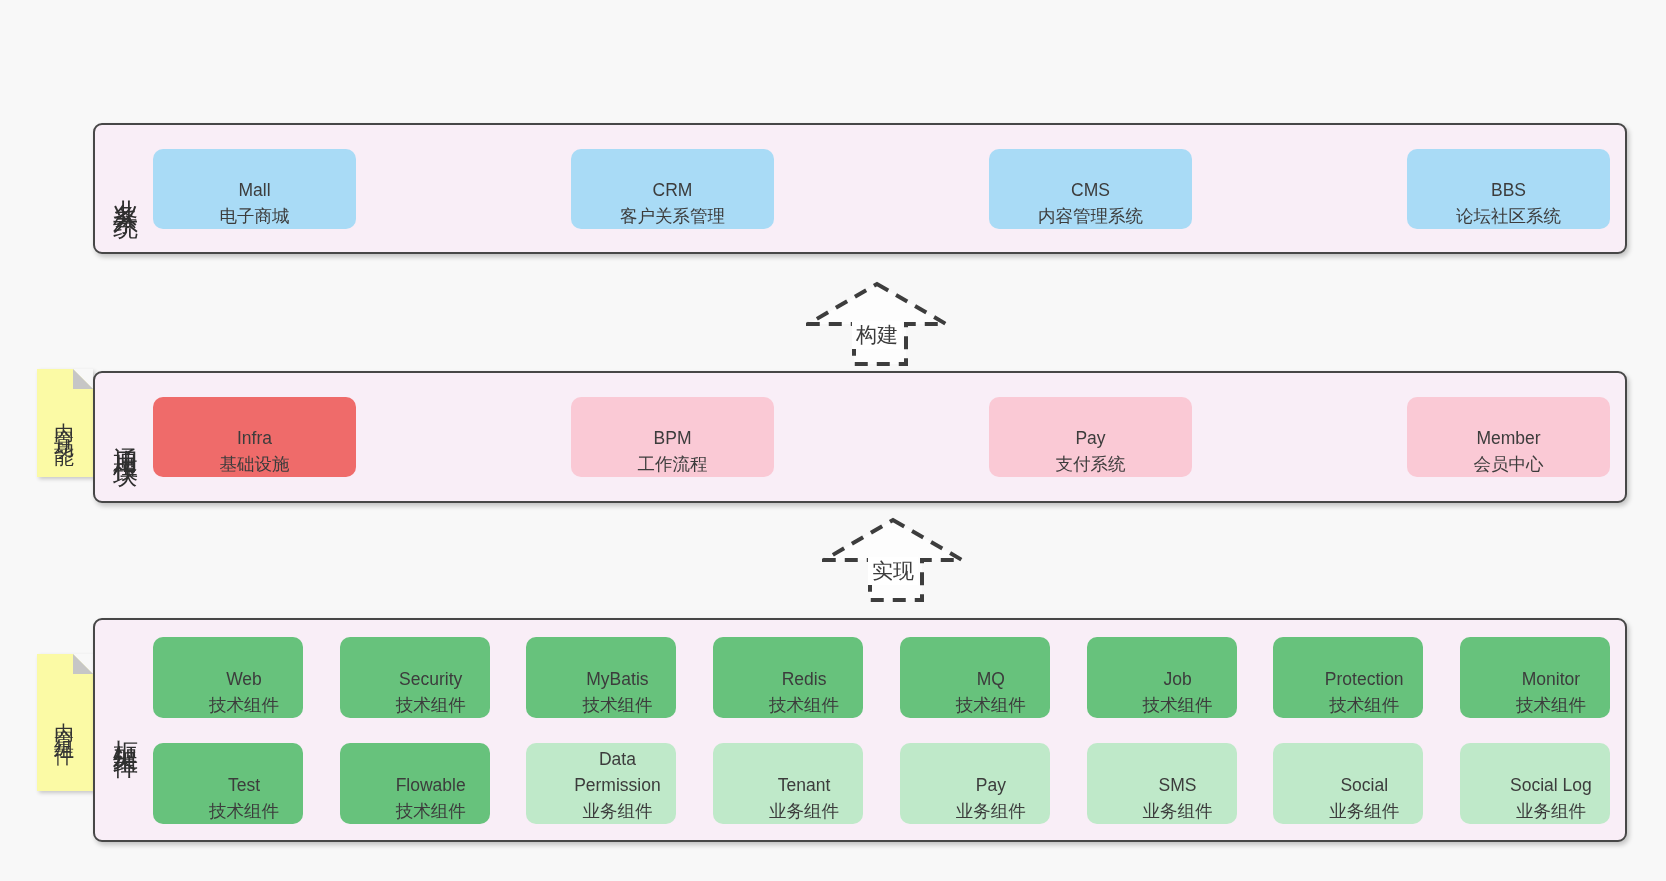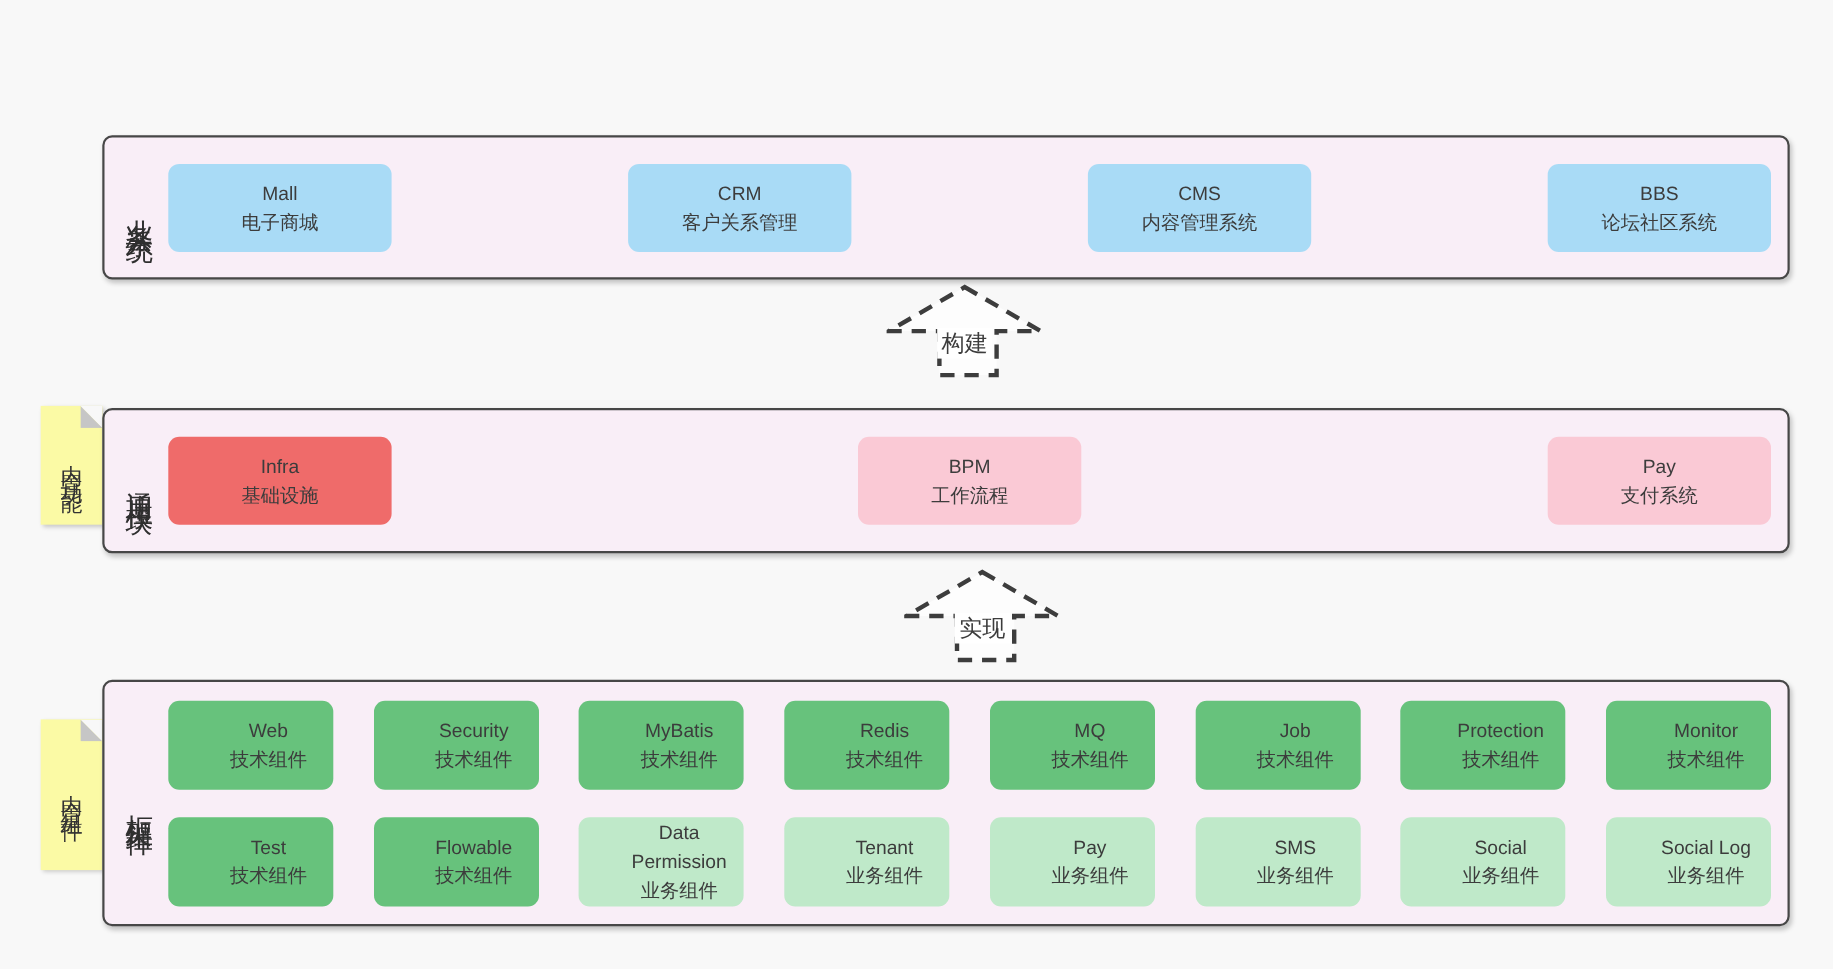--- a/index.html
+++ b/index.html
@@ -26,21 +26,21 @@
     writing-mode:vertical-rl;text-orientation:upright;
     font-size:25px;letter-spacing:5px;color:#2f2f2f;
     margin:0 auto;
   }
   .rows{flex:1;margin-left:10px;display:flex;flex-direction:column;gap:25px;}
   .row{display:flex;justify-content:space-between;}
 
   
   .box{
     box-sizing:border-box;border-radius:10px;
-    display:flex;flex-direction:column;align-items:center;justify-content:center;
+    display:flex;flex-direction:column;align-items:center;justify-content:flex-end;
     text-align:center;color:var(--text,#3c3c3c);
     font-size:17.5px;line-height:26px;
   }
   .w200{width:203px;height:80px;}
   .w150{width:150px;height:81px;padding-left:32px;}
   .blue{background:var(--box-blue,#a9dbf6);}
   .red{background:var(--box-red,#ef6b6a);}
   .pink{background:var(--box-pink,#fac9d5);}
   .green{background:var(--box-green,#67c27c);}
   .lightgreen{background:var(--box-lightgreen,#bfe9c9);}
@@ -67,21 +67,21 @@
     background:var(--sticky-fold,#c6c6c6);
     clip-path:polygon(0 0,100% 100%,0 100%);
   }
   .sticky-text{
     writing-mode:vertical-rl;text-orientation:upright;
     font-size:20px;letter-spacing:8px;color:#333;
   }
 
   
   .arrow{position:absolute;width:142px;height:86px;}
-  .arrow-build{left:806px;top:258px;}
+  .arrow-build{left:806px;top:281px;}
   .arrow-implement{left:822px;top:517px;}
   .arrow svg{display:block;width:142px;height:86px;}
   .arrow polygon{
     fill:#fdfdfd;
     stroke:var(--arrow,#3d3d3d);
     stroke-width:4;
     stroke-dasharray:13 9;
     stroke-linejoin:miter;
   }
   .arrow-label{
@@ -139,20 +139,24 @@
           <span class="zh">基础设施</span>
         </div>
         <div class="box w200 pink">
           <span class="en">BPM</span>
           <span class="zh">工作流程</span>
         </div>
         <div class="box w200 pink">
           <span class="en">Pay</span>
           <span class="zh">支付系统</span>
         </div>
+        <div class="box w200 pink">
+          <span class="en">Member</span>
+          <span class="zh">会员中心</span>
+        </div>
       </div>
     </div>
   </section>
 
   <div class="arrow arrow-implement">
     <svg viewBox="0 0 142 86">
       <polygon points="71,3 140,43 100,43 100,83 48,83 48,43 2,43"></polygon>
     </svg>
     <span class="arrow-label">实现</span>
   </div>

